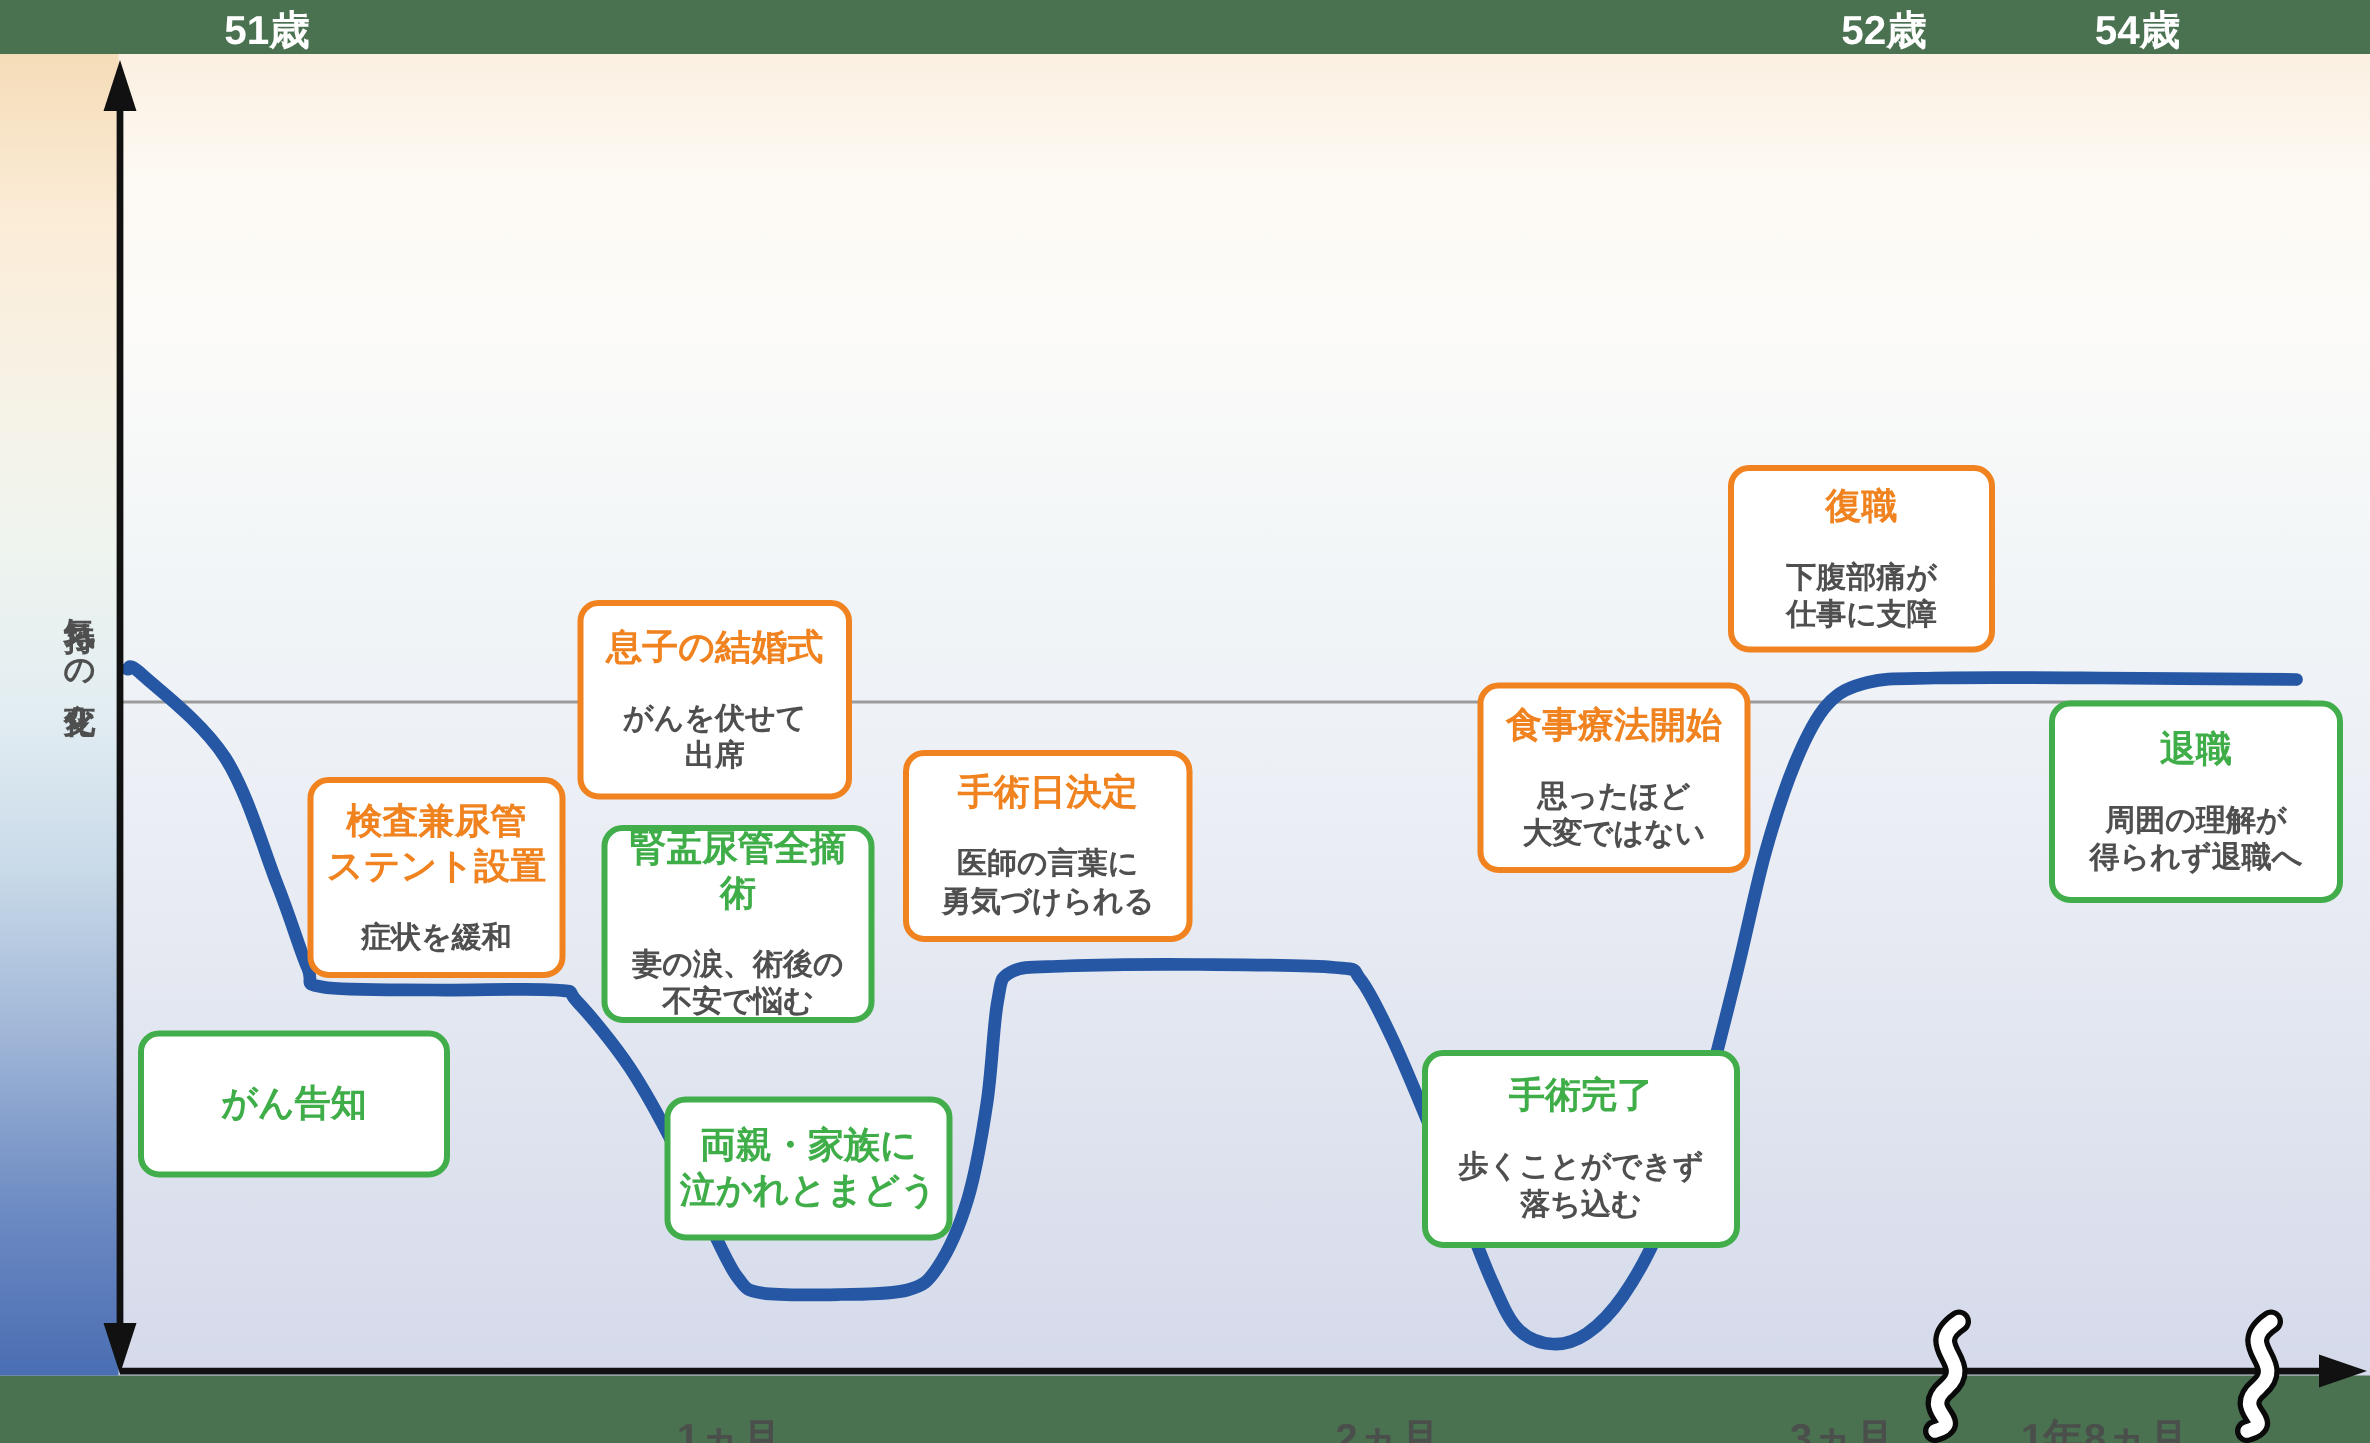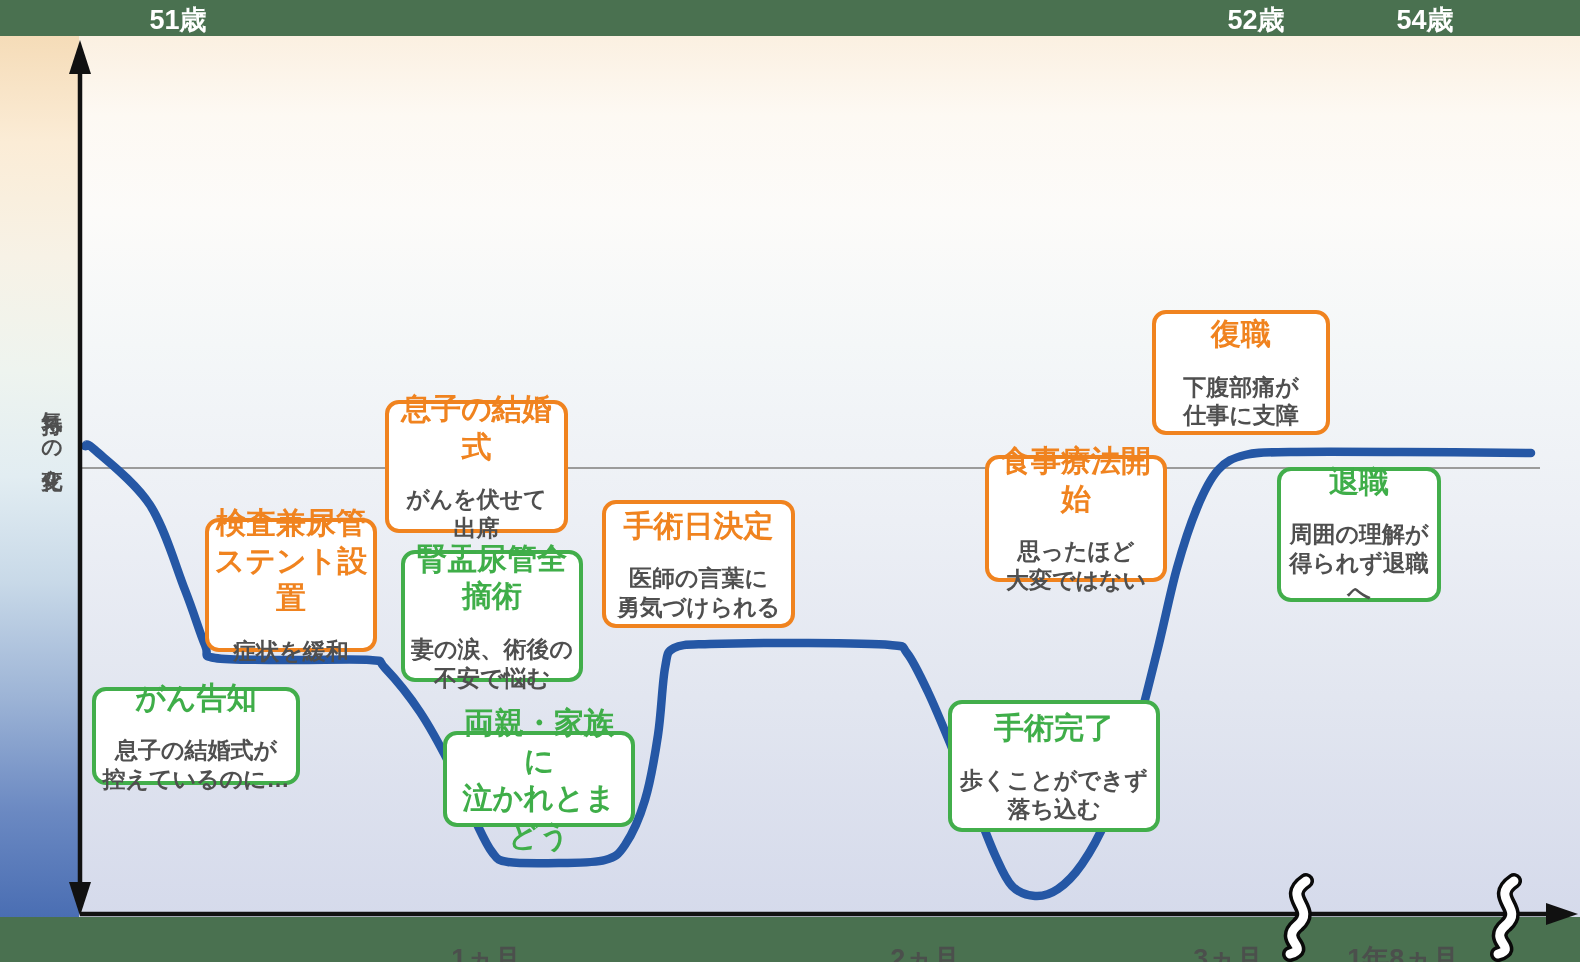--- a/index.html
+++ b/index.html
@@ -40,24 +40,24 @@
   }
 
   
   .evbox{
     position:absolute;background:#ffffff;border-radius:14px;
     display:flex;flex-direction:column;justify-content:center;align-items:center;
     box-sizing:border-box;padding:4px 4px;text-align:center;
   }
   .evbox.orange{border:4px solid #f0831f;}
   .evbox.green{border:4px solid #42ae4b;}
-  .ev-title{font-size:30px;font-weight:bold;line-height:1.25;white-space:pre-line;}
+  .ev-title{font-size:24px;font-weight:bold;line-height:1.25;white-space:pre-line;}
   .evbox.orange .ev-title{color:#f0831f;}
   .evbox.green .ev-title{color:#3fae49;}
-  .ev-body{font-size:23px;font-weight:600;color:#4f4f4f;line-height:1.25;margin-top:20px;white-space:pre-line;}
+  .ev-body{font-size:20px;font-weight:600;color:#4f4f4f;line-height:1.25;margin-top:20px;white-space:pre-line;}
 </style>
 </head>
 <body>
 
 <div id="chart-area"></div>
 <div id="left-strip"></div>
 
 <svg id="overlay-svg" viewBox="0 0 1580 962">
 
   <line x1="82" y1="468" x2="1540" y2="468" stroke="#9b9b9b" stroke-width="2"></line>
@@ -85,22 +85,20 @@
 
 <div class="time-label" style="left:486px">1ヵ月</div>
 <div class="time-label" style="left:925px">2ヵ月</div>
 <div class="time-label" style="left:1228px">3ヵ月</div>
 <div class="time-label" style="left:1403px">1年8ヵ月</div>
 
 <div id="y-axis-label">気持ちの変化</div>
 
 <div class="evbox green" style="left:92px;top:687px;width:208px;height:98px">
   <div class="ev-title">がん告知</div>
-  <div class="ev-body">息子の結婚式が
-控えているのに…</div>
 </div>
 <div class="evbox orange" style="left:205px;top:518px;width:172px;height:134px">
   <div class="ev-title">検査兼尿管
 ステント設置</div>
   <div class="ev-body">症状を緩和</div>
 </div>
 <div class="evbox orange" style="left:385px;top:400px;width:183px;height:133px">
   <div class="ev-title">息子の結婚式</div>
   <div class="ev-body">がんを伏せて
 出席</div>
@@ -127,17 +125,17 @@
 <div class="evbox orange" style="left:985px;top:455px;width:182px;height:127px">
   <div class="ev-title">食事療法開始</div>
   <div class="ev-body">思ったほど
 大変ではない</div>
 </div>
 <div class="evbox orange" style="left:1152px;top:310px;width:178px;height:125px">
   <div class="ev-title">復職</div>
   <div class="ev-body">下腹部痛が
 仕事に支障</div>
 </div>
-<div class="evbox green" style="left:1277px;top:467px;width:164px;height:135px">
+<div class="evbox green" style="left:1366px;top:467px;width:196px;height:135px">
   <div class="ev-title">退職</div>
   <div class="ev-body">周囲の理解が
 得られず退職へ</div>
 </div>
 
 </body></html>

